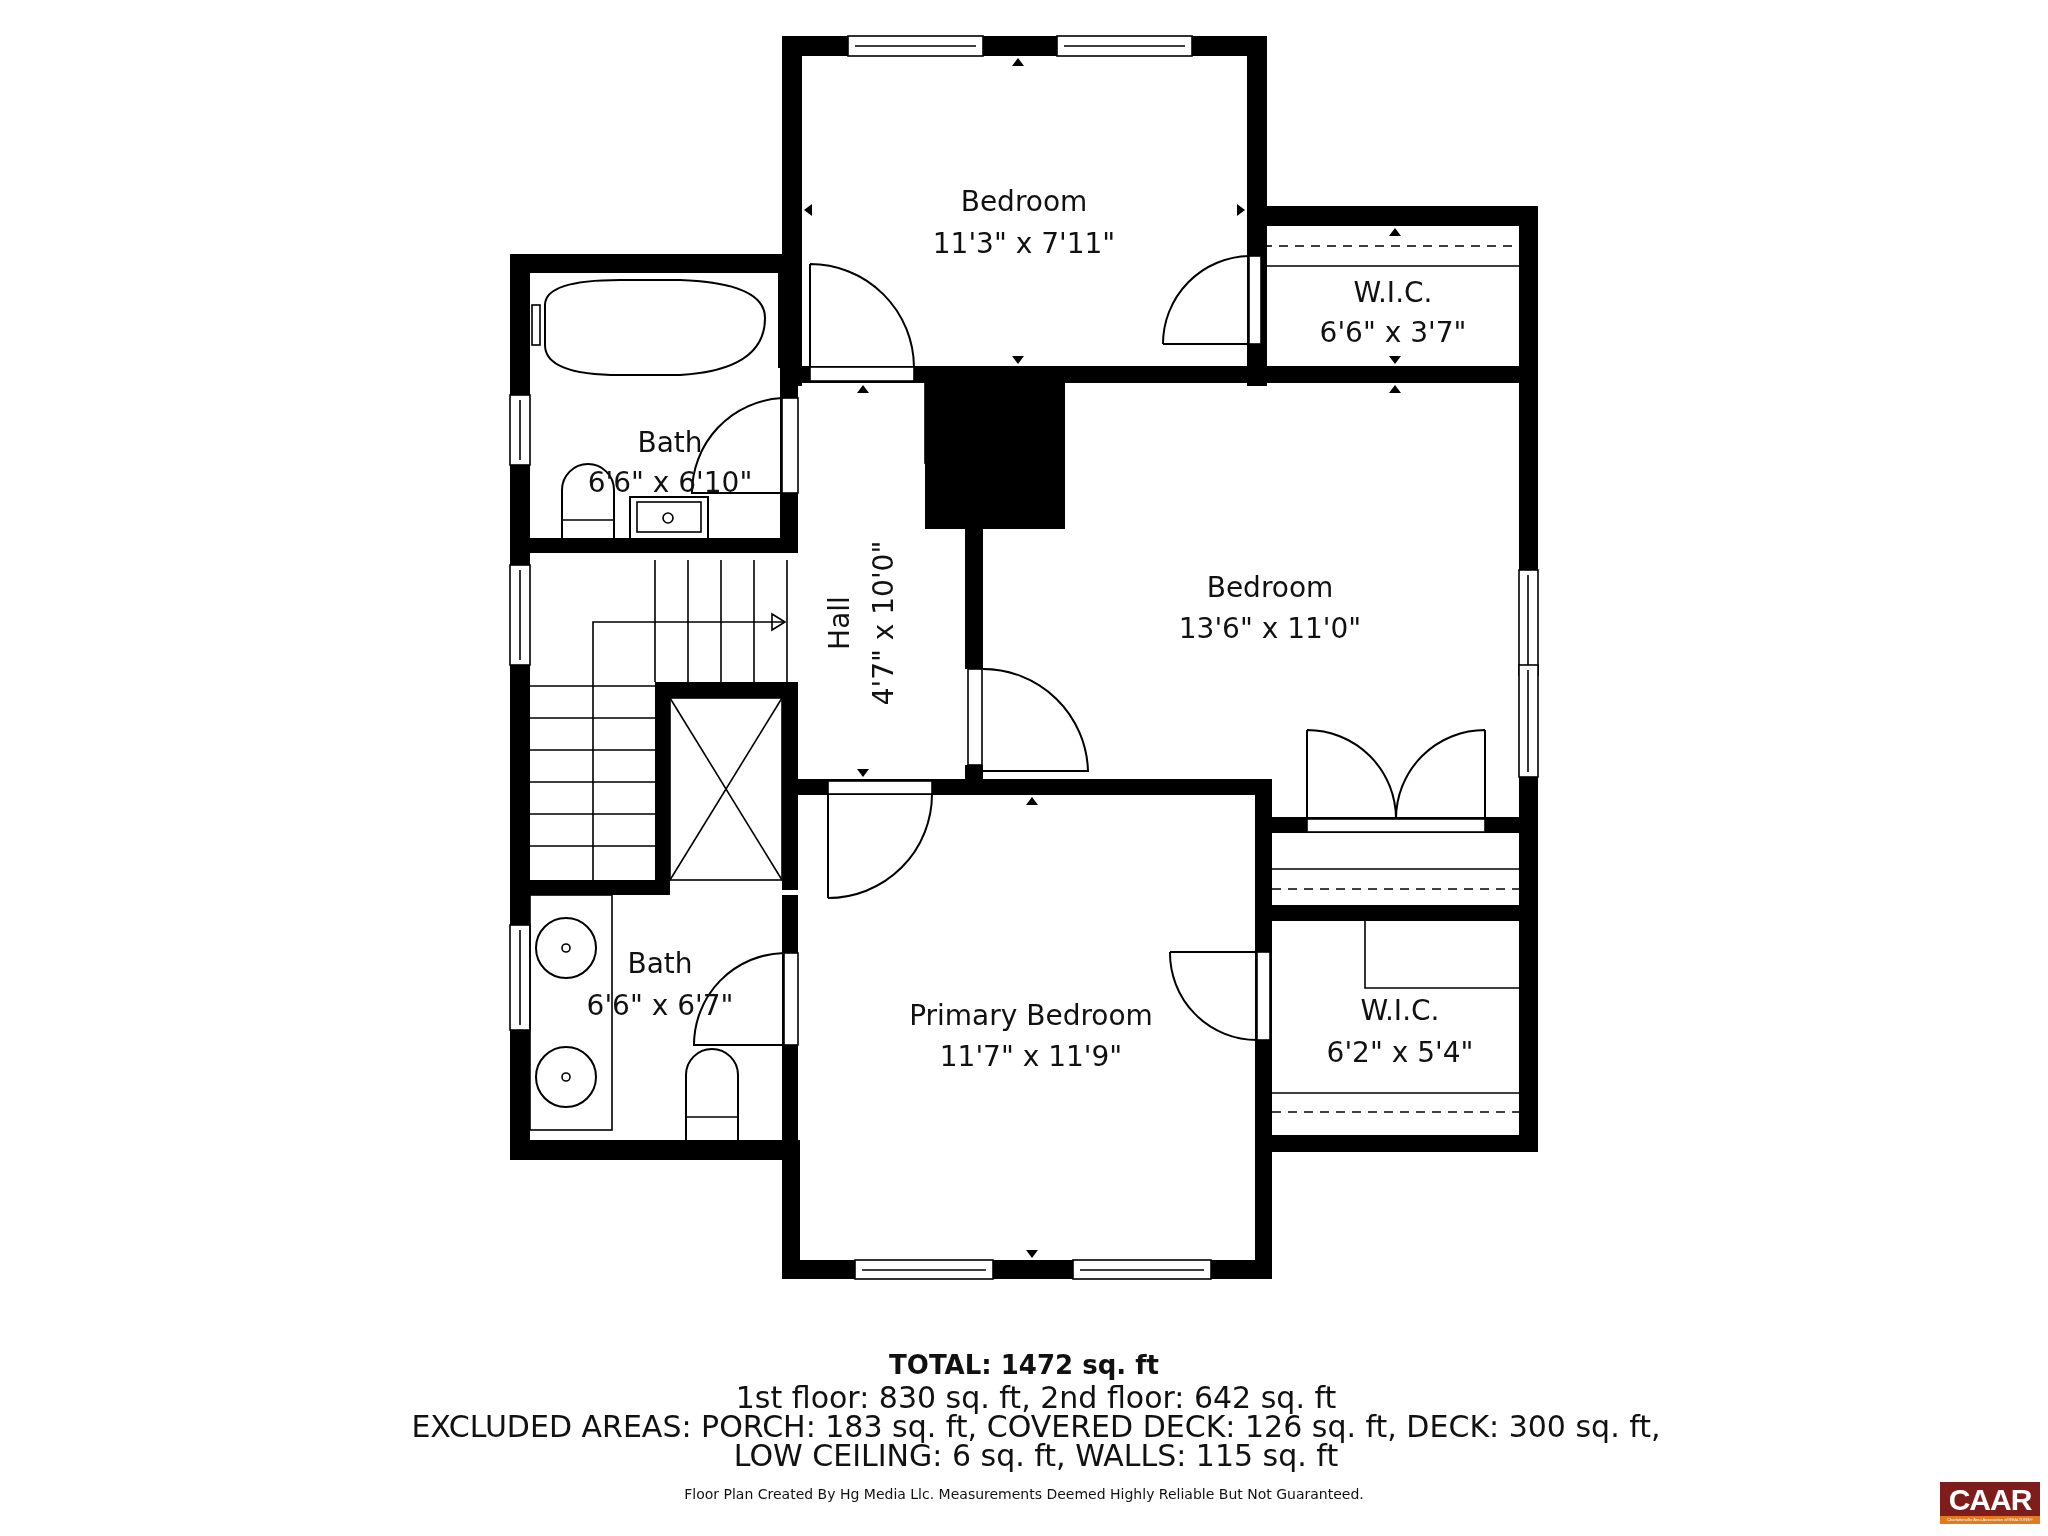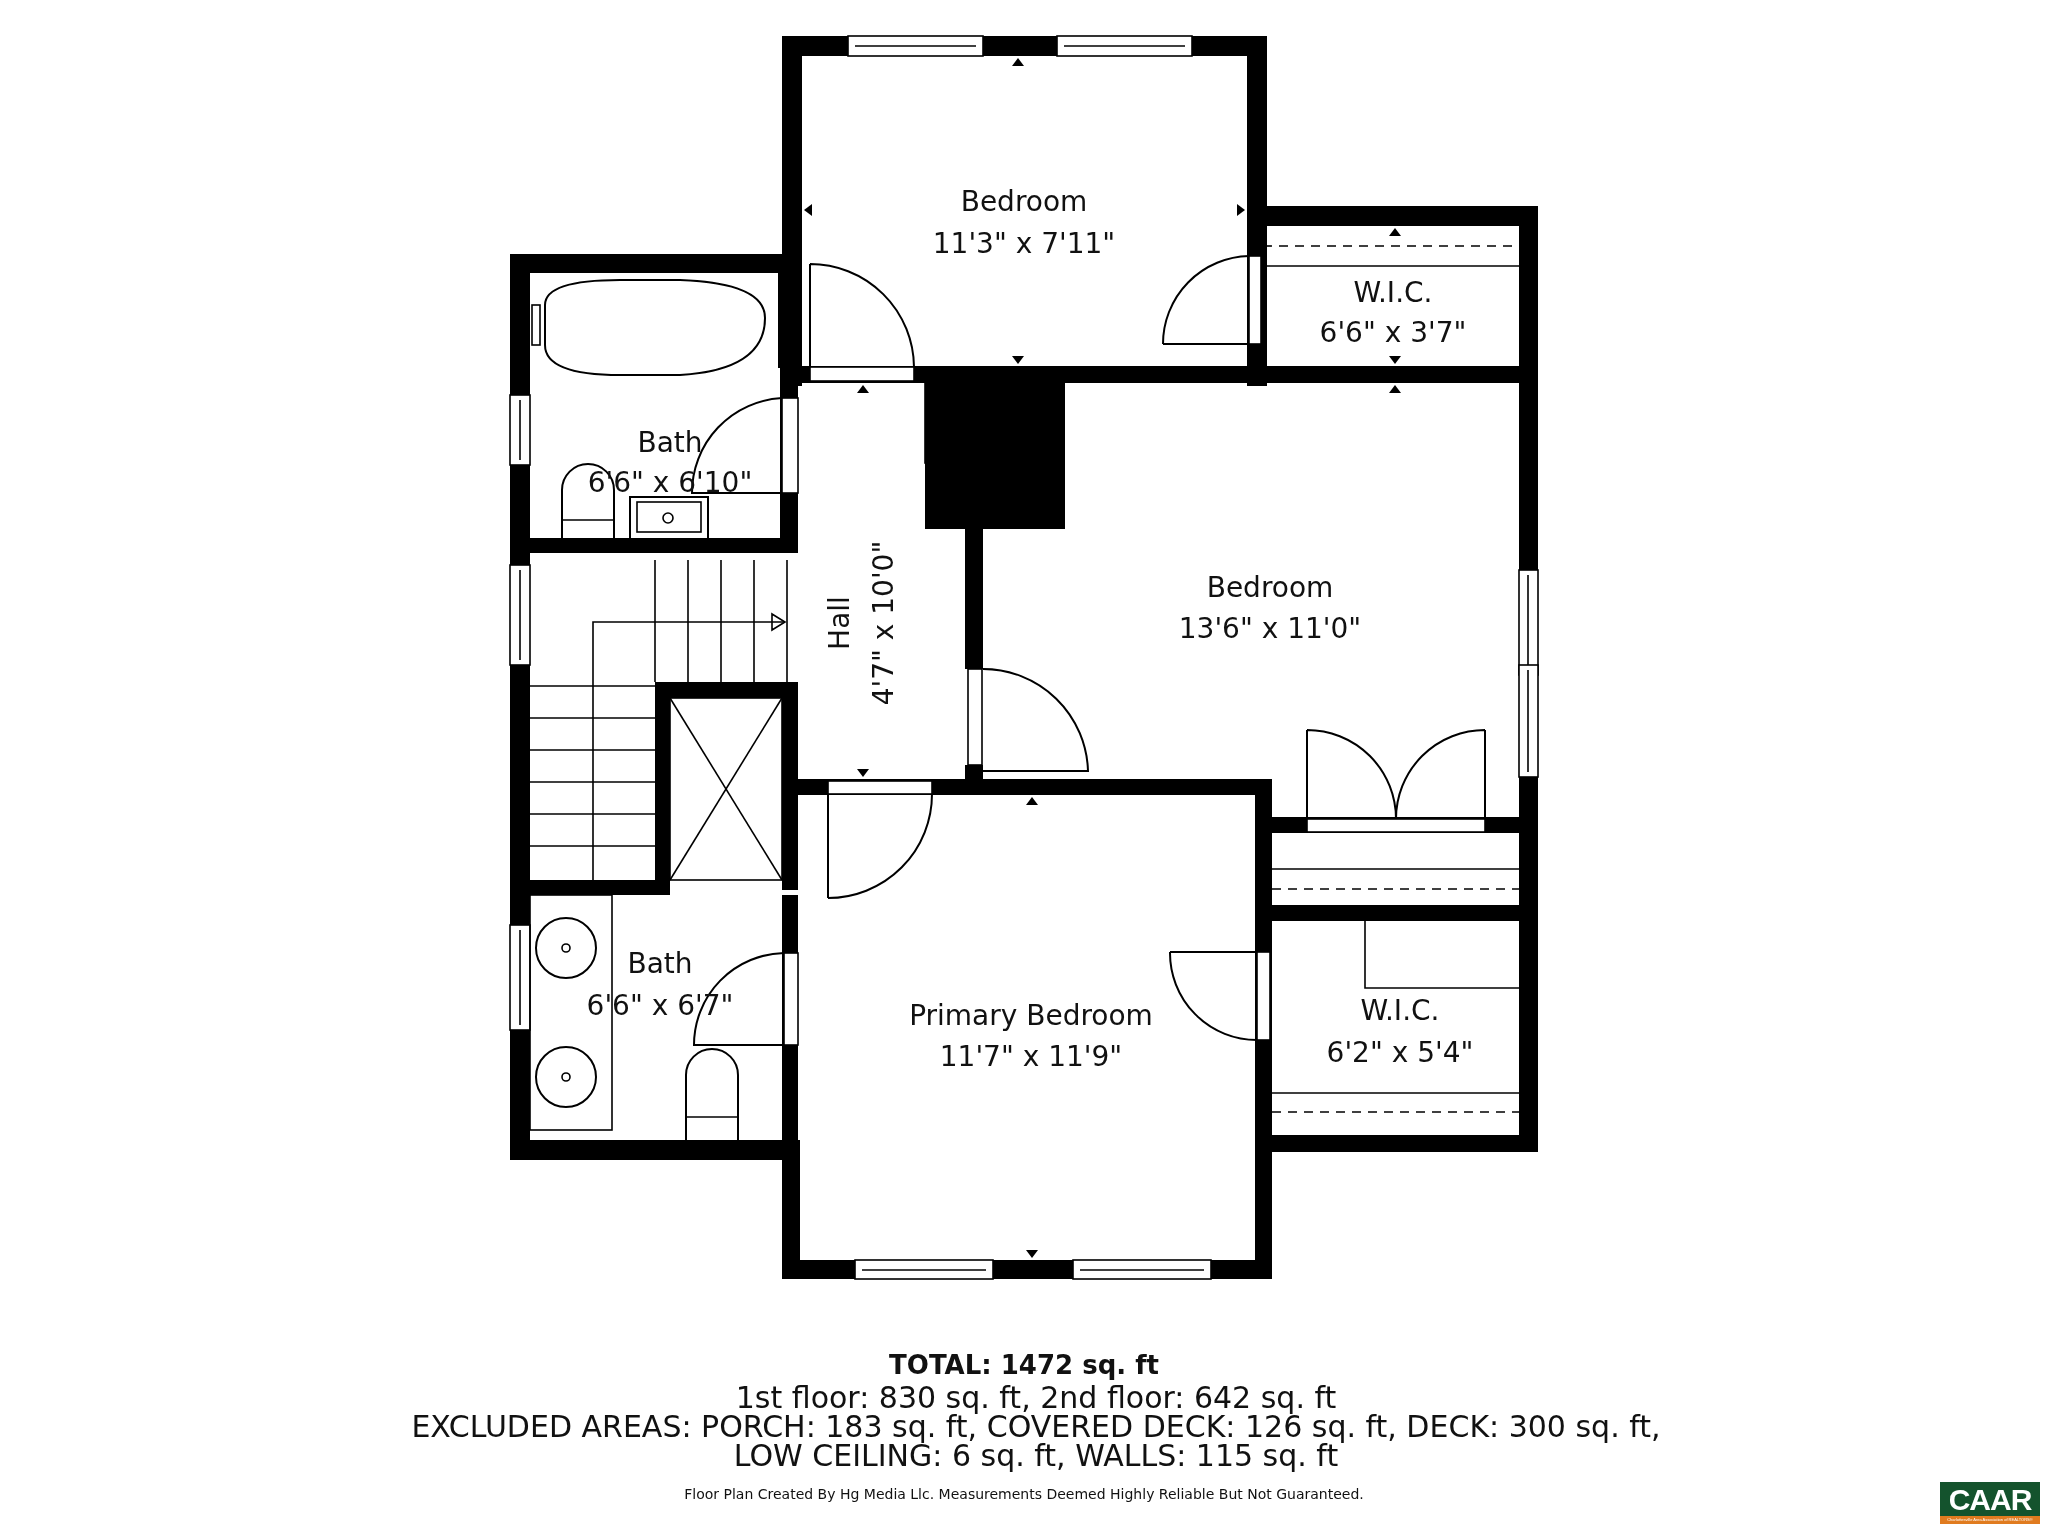--- a/index.html
+++ b/index.html
@@ -12,21 +12,21 @@
   .win { fill:#fff; stroke:#000; stroke-width:1.6; }
   .gap { fill:#fff; stroke:#000; stroke-width:1.6; }
   .tri { fill:#000; }
   .rlabel { font-family:"DejaVu Sans", sans-serif; font-size:28px; fill:#111; text-anchor:middle; }
   .footer { position:absolute; left:0; width:2048px; text-align:center; color:#111; font-family:"DejaVu Sans", sans-serif; }
   .f-total { top:1350px; font-size:26px; font-weight:bold; }
   .f-line { font-size:30px;padding-left:12px; }
   .f-l1 { top:1380px; } .f-l2 { top:1409px; } .f-l3 { top:1438px; }
   .f-credit { top:1486px; font-size:14px; }
   .logo { position:absolute; left:1940px; top:1482px; width:100px; height:46px; }
-  .logo-top { background:#14532d; color:#fff; font-family:"Liberation Sans", sans-serif; font-size:30px; font-weight:bold; text-align:center; height:34px; line-height:36px; letter-spacing:-1px; }
+  .logo-top { background:#7f1d1d; color:#fff; font-family:"Liberation Sans", sans-serif; font-size:30px; font-weight:bold; text-align:center; height:34px; line-height:36px; letter-spacing:-1px; }
   .logo-bot { background:#e07b1f; color:#fff; font-family:"Liberation Sans", sans-serif; font-size:4px; height:8px; line-height:8px; text-align:center; white-space:nowrap; overflow:hidden; }
 </style>
 </head>
 <body>
 
 <svg class="plan" viewBox="0 0 2048 1536" xmlns="http://www.w3.org/2000/svg">
 
   <g>
 
     <rect class="wall" x="782" y="36" width="483" height="20"></rect>

